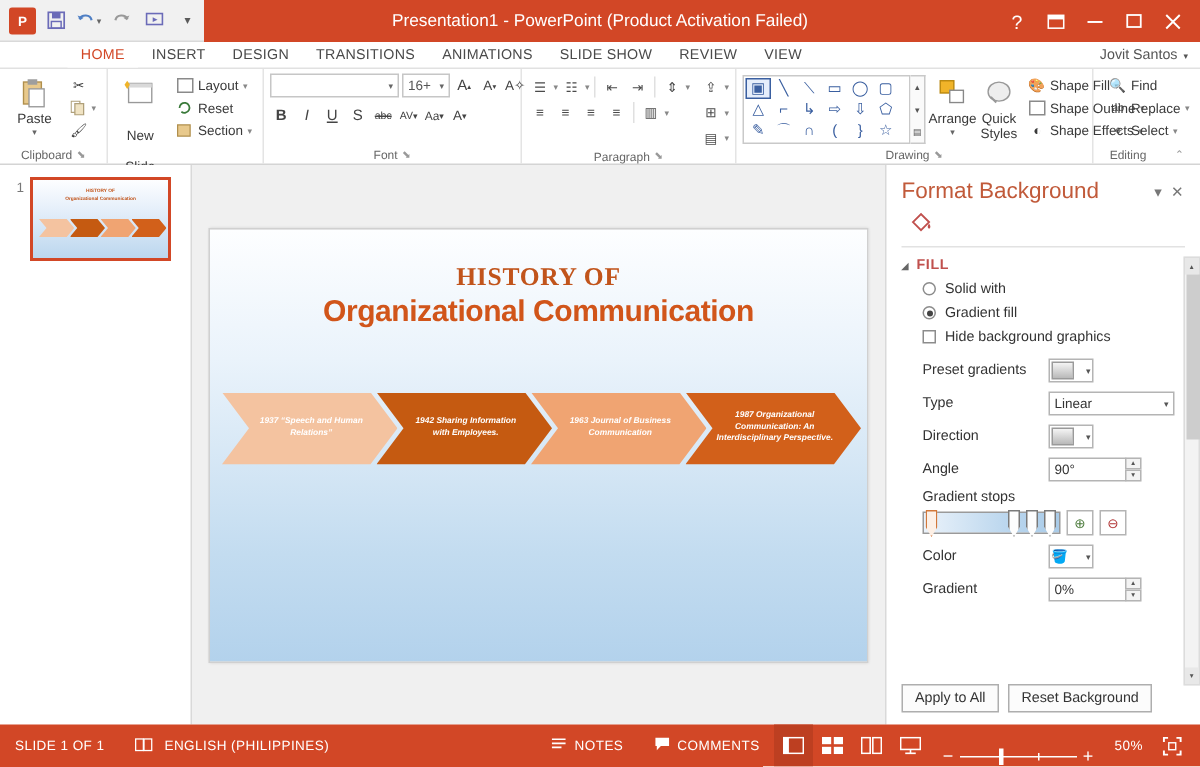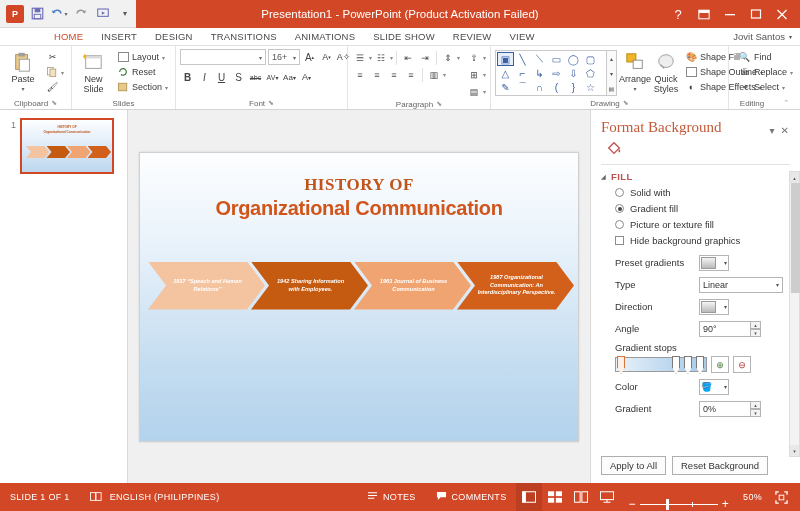--- a/index.html
+++ b/index.html
@@ -204,21 +204,21 @@
     font-size: 5.6px; color: #fff; text-align: center; font-style: italic;
     line-height: 7.5px; font-weight: bold;
   }
 
   
   .fbpane {
     position: absolute; left: 590px; top: 0; width: 210px; height: 373px;
     background: #fff; border-left: 1px solid #d9d9d9;
   }
   .fb-head {
-    display: flex; align-items: flex-end; padding: 9px 8px 0 10px; font-family: Liberation Serif, serif;
+    display: flex; align-items: center; padding: 9px 8px 0 10px;
   }
   .fb-title { font-size: 15px; color: #c15a3a; font-weight: normal; flex: 1; }
   .fb-hbtn { font-size: 10px; color: #777; padding: 0 3px; }
   .fb-iconrow { padding: 2px 0 6px 12px; }
   .fb-tabicon { width: 22px; height: 20px; display: flex; align-items: center; justify-content: center; }
   .fb-sep { height: 1px; background: #e2e2e2; margin: 0 10px 6px 10px; }
   .fb-body { position: relative; padding: 0 8px 0 10px; height: 296px; }
   .fb-section {
     font-size: 9.5px; color: #c0504d; font-weight: bold; letter-spacing: .4px;
     display: flex; align-items: center; gap: 5px; margin-bottom: 5px;
@@ -416,21 +416,21 @@
         </div>
       </div>
       <div class="group-label">
         <span>Clipboard</span>
           <span class="dlg">⬊</span>
       </div>
     </div>
 
     <div class="group" style="width:104px;">
       <div class="group-body">
-        <div class="bigbtn" style="width:38px;">
+        <div class="bigbtn" style="width:38px;gap:11px;">
           <span class="bigicon">
             <svg width="22" height="20" viewBox="0 0 24 22">
                 <rect x="4" y="4" width="17" height="14" fill="#fff" stroke="#999"></rect>
                 <rect x="4" y="4" width="17" height="3" fill="#d9d9d9"></rect>
                 <path d="M3 2 l2 3 l-2 3 l-2-3z" fill="#f0b429"></path>
               </svg>
           </span>
           <span>New</span>
           <span>Slide</span>
         </div>
@@ -720,24 +720,20 @@
         </div>
 
         <div class="radio-row">
           <span class="radio"></span>
           <span class="rl">Solid with</span>
         </div>
         <div class="radio-row">
           <span class="radio on"></span>
           <span class="rl">Gradient fill</span>
         </div>
-        <div class="radio-row">
-          <span class="radio"></span>
-          <span class="rl">Picture or texture fill</span>
-        </div>
         <div class="radio-row" style="margin-bottom:8px;">
           <span class="chk"></span>
           <span class="rl">Hide background graphics</span>
         </div>
 
         <div class="fld-row">
           <span class="fld-label">Preset gradients</span>
           <span class="swatch-btn">
             <span class="swatch"></span>
             <span style="font-size:6px;color:#555;margin-left:auto;">▾</span>

